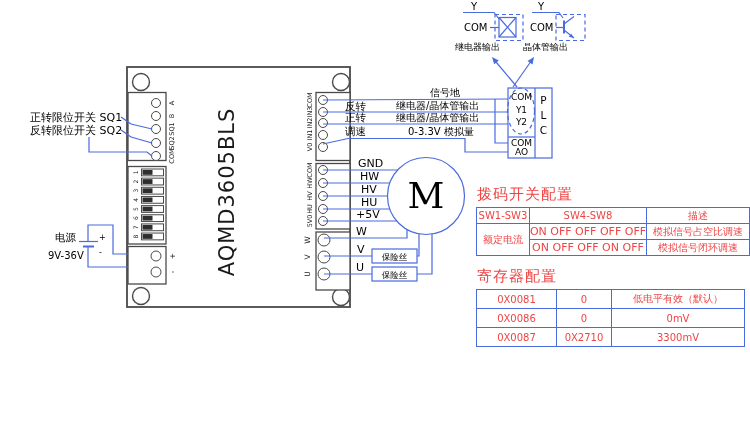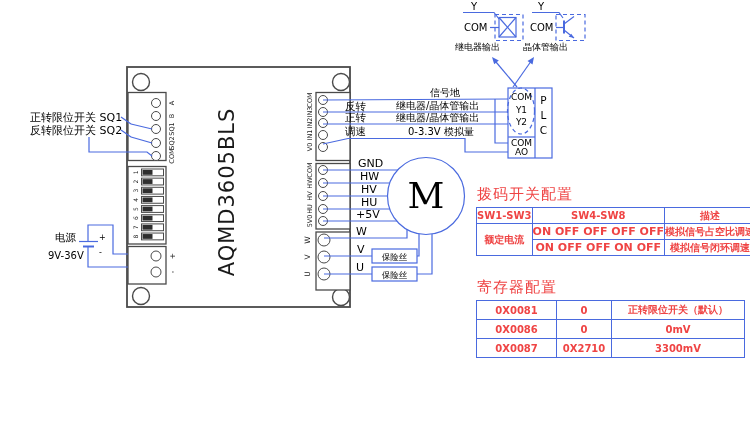--- a/index.html
+++ b/index.html
@@ -19,21 +19,21 @@
   .mlabel{font-size:36px;font-family:"DejaVu Serif",serif;}
   .wire{stroke:#4a6adf;stroke-width:1.2;fill:none;}
   .wireth{stroke:#4a6adf;stroke-width:2;fill:none;}
   .dashed{stroke:#4a6adf;stroke-width:1.2;fill:none;stroke-dasharray:4 3;}
   .gray{stroke:#4a4a4a;fill:none;}
   .grayw{stroke:#4a4a4a;fill:#fff;}
   .whitebox{stroke:#4a6adf;stroke-width:1.2;fill:#fff;}
   .tbl{position:absolute;color:#ef4444;}
   .tbl-title{font-size:15px;letter-spacing:1px;margin:0 0 3px 1px;}
   .tbl table{border-collapse:collapse;table-layout:fixed;}
-  .tbl th,.tbl td{border:1px solid #4a6adf;font-weight:bold;font-size:10px;
+  .tbl th,.tbl td{border:1px solid #4a6adf;font-weight:normal;font-size:10px;
       text-align:center;padding:0;white-space:nowrap;overflow:hidden;margin-left:27px;}
   .dipTbl th,.dipTbl td{height:15px;}
   .dipTbl .on{font-size:11px;}
   .regTbl th,.regTbl td{height:18px;}
 </style>
 </head>
 <body>
 
 <div class="stage">
 
@@ -273,33 +273,33 @@
       <td>模拟信号占空比调速</td>
     </tr>
     <tr>
       <td class="on">ON OFF OFF ON  OFF</td>
       <td>模拟信号闭环调速</td>
     </tr>
   </tbody>
       </table>
 </div>
 
-<div class="tbl" style="left:476px;top:278px;">
+<div class="tbl" style="left:476px;top:267px;">
   <div class="tbl-title">寄存器配置</div>
   <table class="regTbl">
     <colgroup>
           <col style="width:80px">
           <col style="width:55px">
           <col style="width:133px">
         </colgroup>
     <tbody>
     <tr>
       <td>0X0081</td>
       <td>0</td>
-      <td>正转限位开关（默认）</td>
+      <td>低电平有效（默认）</td>
     </tr>
     <tr>
       <td>0X0086</td>
       <td>0</td>
       <td>0mV</td>
     </tr>
     <tr>
       <td>0X0087</td>
       <td>0X2710</td>
       <td>3300mV</td>

